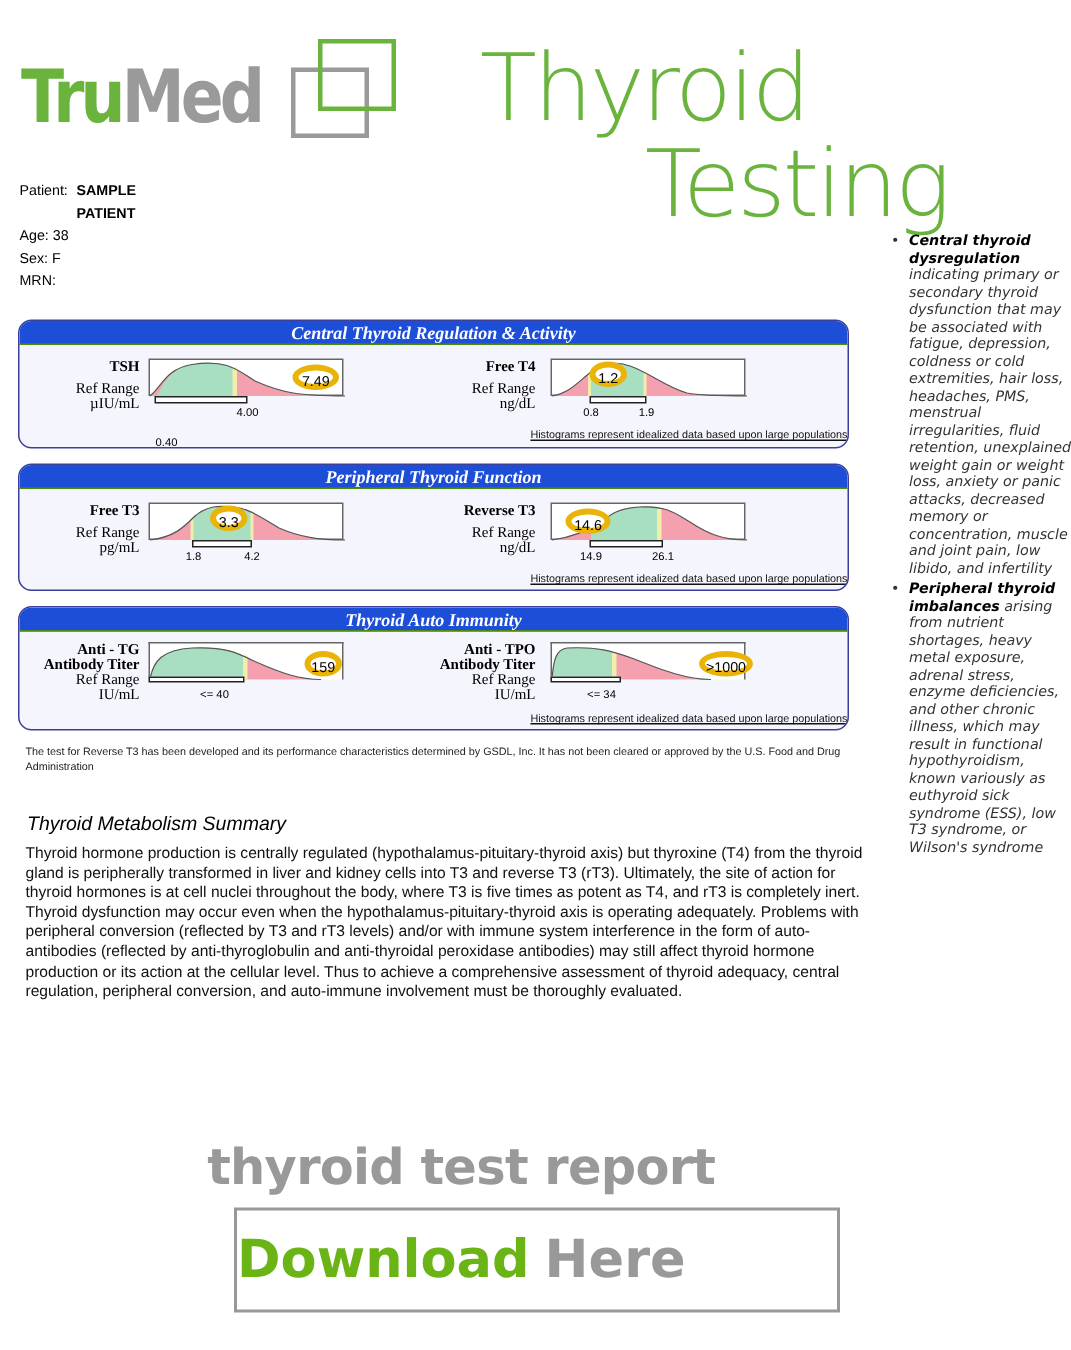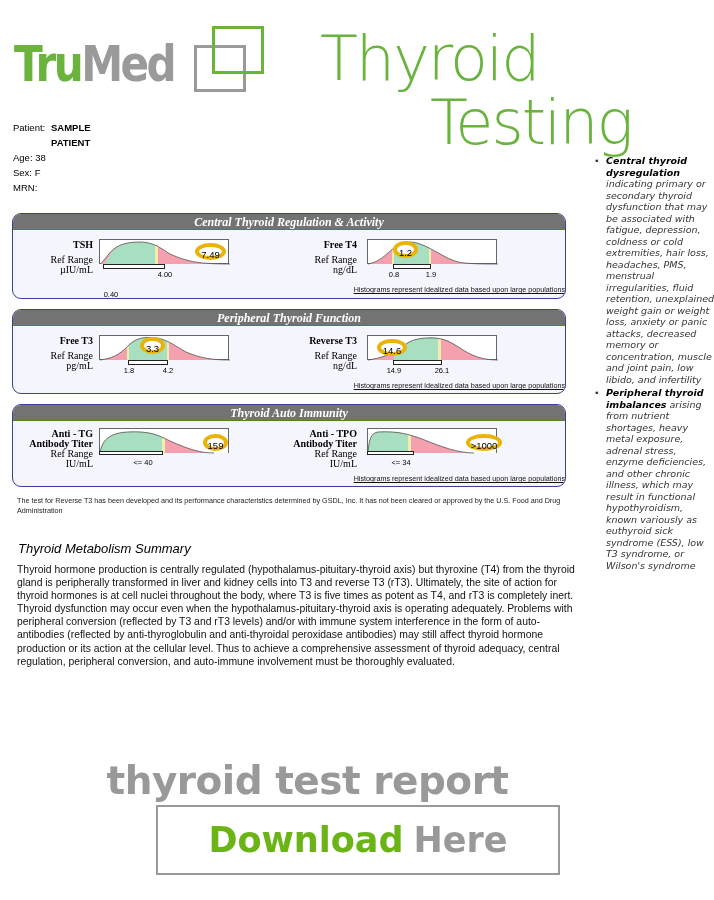--- a/index.html
+++ b/index.html
@@ -20,21 +20,21 @@
   .big-title .l2 { display: block; padding-left: 110px; }
 
   
   .patient { position: absolute; left: 13px; top: 120px; font-size: 9.5px; line-height: 15px; }
   .patient .row { display: flex; }
   .patient .lbl { width: 38px; }
   .patient .val { font-weight: bold; }
 
   
   .panel { position: absolute; left: 12px; width: 554px; border: 1.5px solid #3a3f9a; border-radius: 9px; background: #f5f5fd; overflow: hidden; }
-  .panel-header { height: 16px; background: #737373; color: #fff; font-family: "Liberation Serif", serif; font-weight: bold; font-style: italic; font-size: 12px; text-align: center; line-height: 16px; border-bottom: 1px solid #4e8a10; }
+  .panel-header { height: 16px; background: #1d4ed8; color: #fff; font-family: "Liberation Serif", serif; font-weight: bold; font-style: italic; font-size: 12px; text-align: center; line-height: 16px; border-bottom: 1px solid #4e8a10; }
   .panel-body { position: relative; }
   .panel-foot { position: absolute; left: 0; right: 0; text-align: right; font-size: 7.2px; color: #111; text-decoration: underline; }
   .test-label { position: absolute; text-align: right; font-size: 10px; line-height: 10px; width: 80px; font-family: Liberation Serif, serif; }
   .test-label .name { font-weight: bold; display: block; }
   .hist { position: absolute; width: 130px; height: 25px; border: 1px solid #666; background: #fff; }
   .hist svg { position: absolute; left: 0; top: 0; }
   .refbar { position: absolute; height: 5px; border: 1px solid #222; background: #fff; }
   .tick { position: absolute; font-size: 7.5px; transform: translateX(-50%); white-space: nowrap; }
   .result { position: absolute; border: 4px solid #eab308; border-radius: 50%; background: #fff; font-size: 9.5px; text-align: center; }
 
@@ -46,22 +46,22 @@
   .summary-body { position: absolute; left: 17px; top: 563px; width: 560px; font-size: 10.4px; line-height: 13.1px; color: #111; }
 
   
   .side { position: absolute; left: 593px; top: 155px; width: 122px; font-family: "DejaVu Sans", sans-serif; font-size: 9.5px; line-height: 11.5px; font-style: italic; color: #333; }
   .side ul { list-style: none; }
   .side li { position: relative; padding-left: 13px; margin-bottom: 2px; }
   .side li::before { content: "•"; position: absolute; left: 1px; top: 0; font-style: normal; }
   .side b { color: #000; }
 
   
-  .cta-title { position: absolute; left: 0; width: 615px; top: 758px; text-align: center; font-family: "DejaVu Sans", sans-serif; font-weight: bold; font-size: 39px; color: #999; letter-spacing: -0.5px; }
-  .cta-btn { position: absolute; left: 156px; top: 805px; width: 404px; height: 70px; border: 2px solid #999; display: flex; align-items: center; justify-content: center; font-family: "DejaVu Sans", sans-serif; font-weight: bold; font-size: 35px; cursor: pointer; background: #fff; }
+  .cta-title { position: absolute; left: 0; width: 615px; top: 758px; text-align: center; font-family: "DejaVu Sans", sans-serif; font-weight: bold; font-size: 33px; color: #999; letter-spacing: -0.5px; }
+  .cta-btn { position: absolute; left: 156px; top: 805px; width: 404px; height: 70px; border: 2px solid #999; display: flex; align-items: center; font-family: "DejaVu Sans", sans-serif; font-weight: bold; font-size: 35px; cursor: pointer; background: #fff; }
   .cta-btn .dl { color: #6ab416; }
   .cta-btn .here { color: #999; margin-left: 10px; }
 </style>
 </head>
 <body>
 
 <div class="logo">
   <div class="logo-sq1"></div>
   <div class="logo-sq2"></div>
   <div class="logo-text"><span class="logo-tru">Tru</span><span class="logo-med">Med</span></div>

